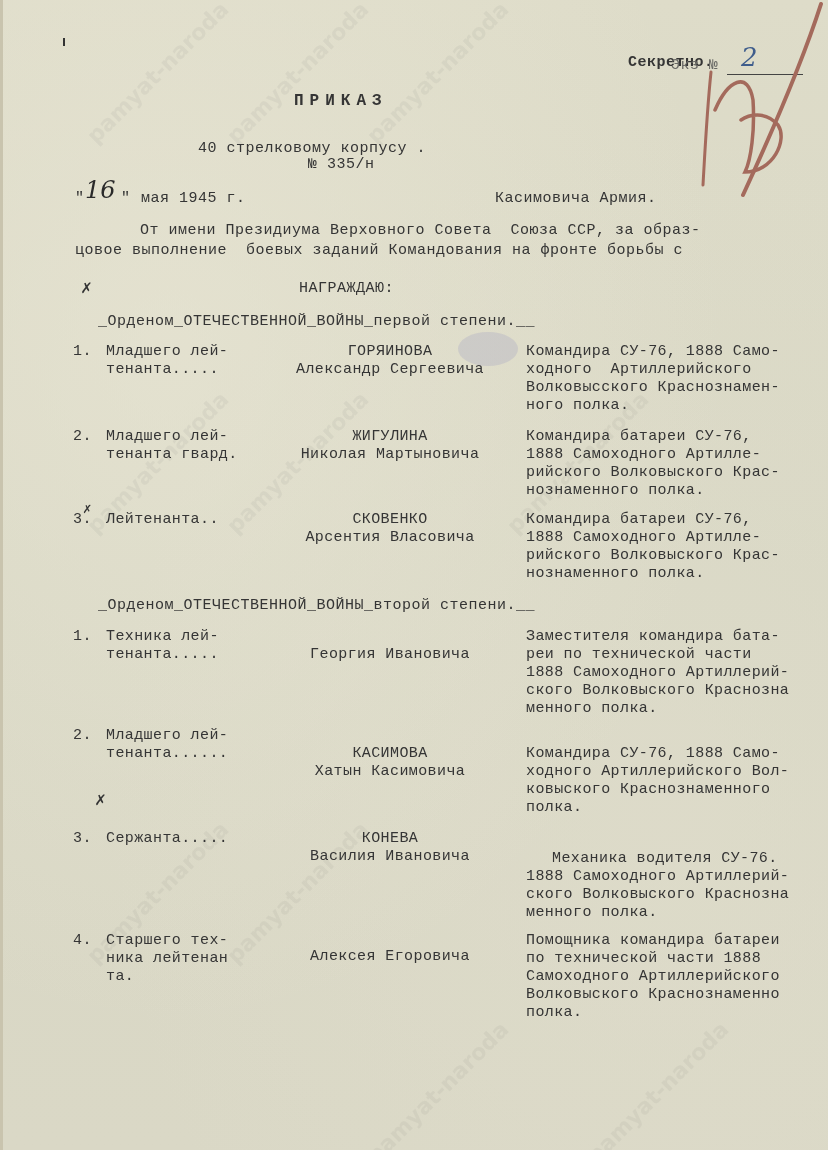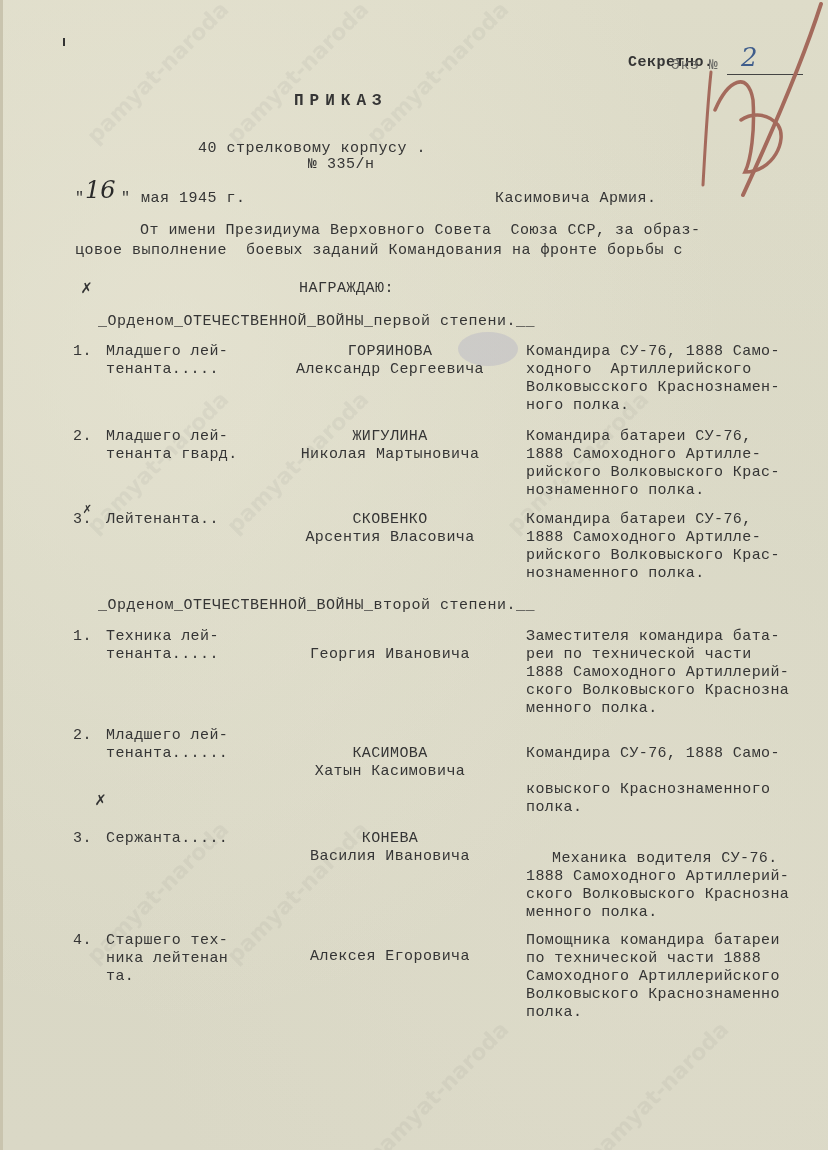--- a/index.html
+++ b/index.html
@@ -120,20 +120,21 @@
   <div class="role" style="left:523px;top:664px;">1888 Самоходного Артиллерий-</div>
   <div class="role" style="left:523px;top:682px;">ского Волковыского Краснозна</div>
   <div class="role" style="left:523px;top:700px;">менного полка.</div>
 
   <div class="row-num" style="left:70px;top:727px;">2.</div>
   <div class="rank" style="left:103px;top:727px;">Младшего лей-</div>
   <div class="rank" style="left:103px;top:745px;">тенанта......</div>
   <div class="name" style="left:267px;top:745px;">КАСИМОВА</div>
   <div class="name" style="left:267px;top:763px;">Хатын Касимовича</div>
   <div class="role" style="left:523px;top:745px;">Командира СУ-76, 1888 Само-</div>
+  <div class="role" style="left:523px;top:763px;">ходного Артиллерийского Вол-</div>
   <div class="role" style="left:523px;top:781px;">ковыского Краснознаменного</div>
   <div class="role" style="left:523px;top:799px;">полка.</div>
   <div class="abs mark" style="left:92px;top:788px;">✗</div>
 
   <div class="row-num" style="left:70px;top:830px;">3.</div>
   <div class="rank" style="left:103px;top:830px;">Сержанта.....</div>
   <div class="name" style="left:267px;top:830px;">КОНЕВА</div>
   <div class="name" style="left:267px;top:848px;">Василия Ивановича</div>
   <div class="role" style="left:523px;top:850px;margin-left:26px;">Механика водителя СУ-76.</div>
   <div class="role" style="left:523px;top:868px;">1888 Самоходного Артиллерий-</div>

